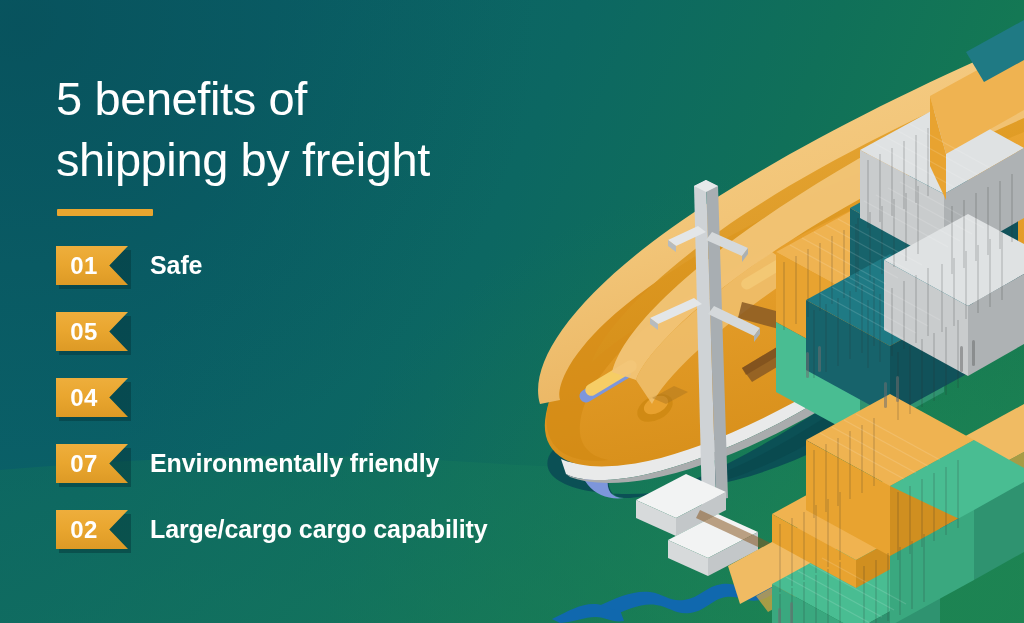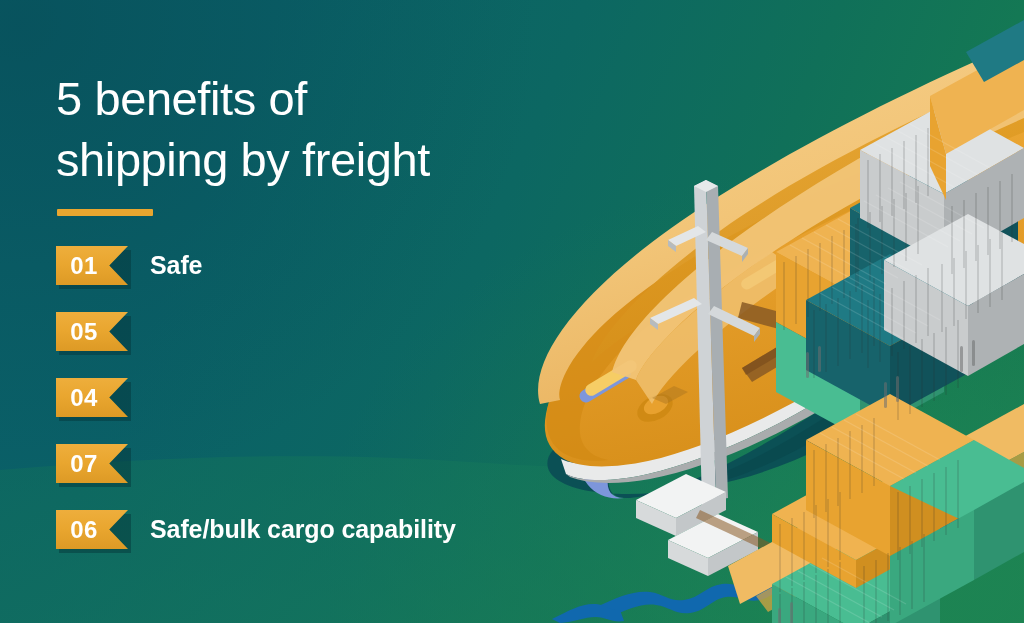--- a/index.html
+++ b/index.html
@@ -586,27 +586,28 @@
           <div class="badge-num">04</div>
         </div>
       </li>
 
       <li class="benefit-item">
         <div class="badge">
           <div class="badge-shadow"></div>
           <div class="badge-shape"></div>
           <div class="badge-num">07</div>
         </div>
+        <div class="benefit-label">Environmentally friendly</div>
       </li>
 
       <li class="benefit-item">
         <div class="badge">
           <div class="badge-shadow"></div>
           <div class="badge-shape"></div>
-          <div class="badge-num">06</div>
+          <div class="badge-num">02</div>
         </div>
-        <div class="benefit-label">Safe/bulk cargo capability</div>
+        <div class="benefit-label">Large/cargo cargo capability</div>
       </li>
 
     </ul>
   </div>
 
 </div>
 
 </body></html>

